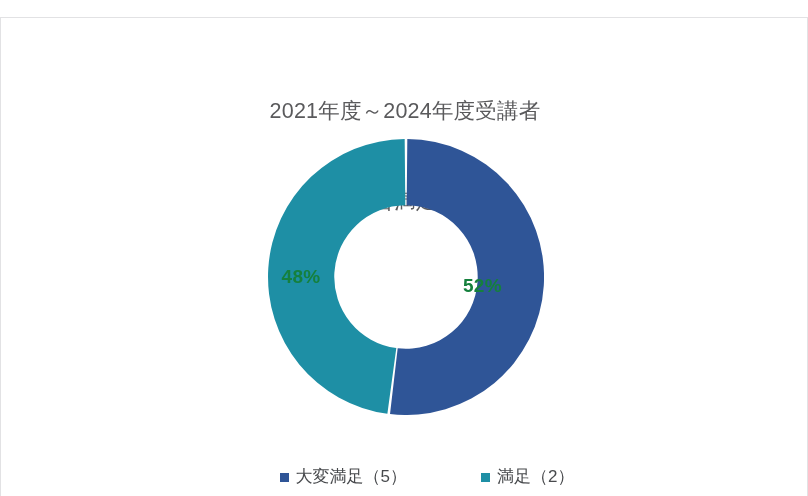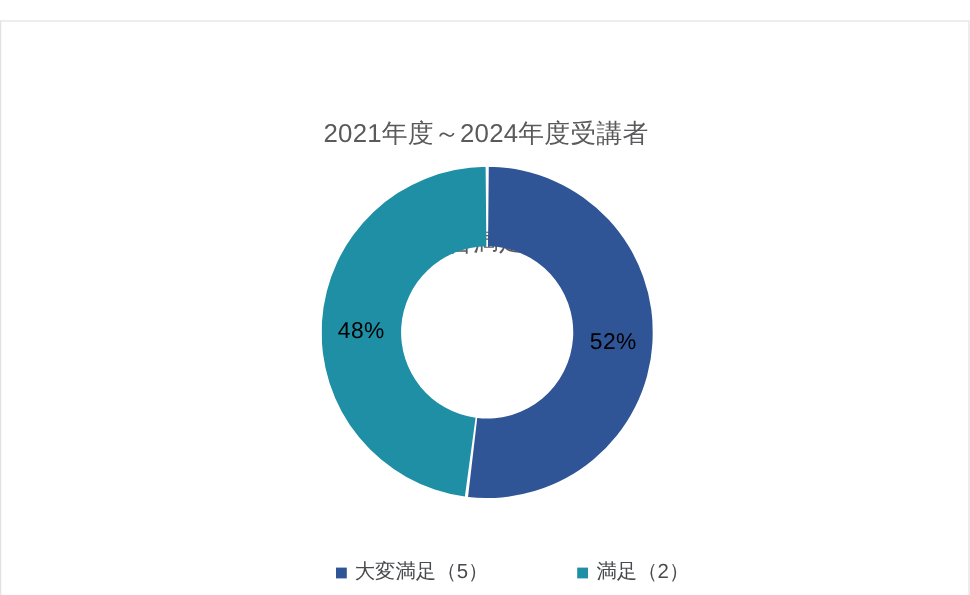--- a/index.html
+++ b/index.html
@@ -46,31 +46,31 @@
     width: 276px;
     height: 276px;
   }
   #donut-svg {
     display: block;
     width: 276px;
     height: 276px;
   }
   .slice-label {
     position: absolute;
-    color: #000000;
+    color: #15803d;
     font-size: 19px;
-    font-weight: normal;
+    font-weight: bold;
     letter-spacing: 0.3px;
     white-space: nowrap;
   }
   #label-blue {
     left: 462px;
     top: 257px;
     width: 96px;
-    text-align: center;
+    text-align: left;
   }
   #label-teal {
     left: 252px;
     top: 248px;
     width: 96px;
     text-align: center;
   }
   #legend {
     position: absolute;
     left: 0;

